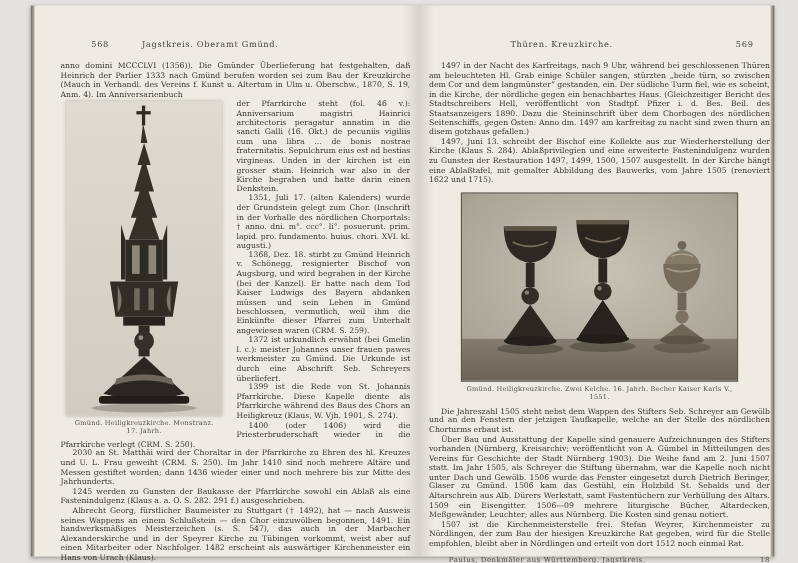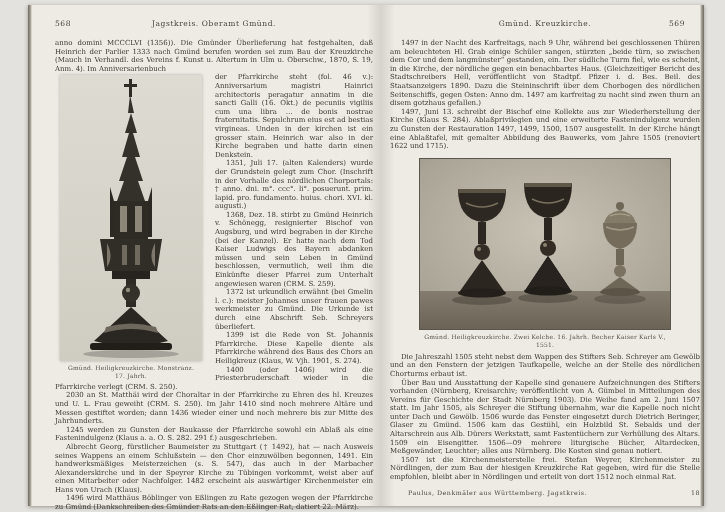--- a/index.html
+++ b/index.html
@@ -28,22 +28,22 @@
     background:linear-gradient(90deg,rgba(0,0,0,0),rgba(92,86,74,.16) 50%,rgba(0,0,0,0));
   }
   .page{position:absolute;top:14px;color:#3b3831;}
   .page-left{left:27px;width:318px;}
   .page-right{left:362px;width:310px;height:478px;}
   .pagehead{
     display:flex;align-items:baseline;
     font-size:7.5px;letter-spacing:.6px;color:#4a463e;
     margin-bottom:11px;
   }
-  .pagehead .pnum{width:46px;}
-  .pagehead .ptitle{flex:1;text-align:center;}
+  .pagehead .pnum{width:46px;margin-left:28px;}
+  .pagehead .ptitle{flex:1;text-align:left;margin-top:17px;}
   .pagehead .pnum-r{width:46px;text-align:center;}
   .bodytext{
     font-size:7px;line-height:8.6px;text-align:justify;
     color:#3b3831;
   }
   .bodytext p{margin:0;text-indent:11px;}
   .bodytext p.noindent{text-indent:0;}
   .figure-l{
     float:left;width:148px;margin:2px 10px 1px 2px;
     text-align:center;
@@ -142,21 +142,21 @@
         <p>2030 an St. Matthäi wird der Choraltar in der Pfarrkirche zu Ehren des hl. Kreuzes und U. L. Frau geweiht (CRM. S. 250). Im Jahr 1410 sind noch mehrere Altäre und Messen gestiftet worden; dann 1436 wieder einer und noch mehrere bis zur Mitte des Jahrhunderts.</p>
         <p>1245 werden zu Gunsten der Baukasse der Pfarrkirche sowohl ein Ablaß als eine Fastenindulgenz (Klaus a. a. O. S. 282. 291 f.) ausgeschrieben.</p>
         <p>Albrecht Georg, fürstlicher Baumeister zu Stuttgart († 1492), hat — nach Ausweis seines Wappens an einem Schlußstein — den Chor einzuwölben begonnen, 1491. Ein handwerksmäßiges Meisterzeichen (s. S. 547), das auch in der Marbacher Alexanderskirche und in der Speyrer Kirche zu Tübingen vorkommt, weist aber auf einen Mitarbeiter oder Nachfolger. 1482 erscheint als auswärtiger Kirchenmeister ein Hans von Urach (Klaus).</p>
         <p>1496 wird Matthäus Böblinger von Eßlingen zu Rate gezogen wegen der Pfarrkirche zu Gmünd (Dankschreiben des Gmünder Rats an den Eßlinger Rat, datiert 22. März).</p>
       </div>
     </div>
 
     <div class="page page-right">
       <div class="pagehead">
         <span class="pnum"></span>
-        <span class="ptitle">Gmünd. Kreuzkirche.</span>
+        <span class="ptitle">Thüren. Kreuzkirche.</span>
         <span class="pnum-r">569</span>
       </div>
       <div class="bodytext">
         <p>1497 in der Nacht des Karfreitags, nach 9 Uhr, während bei geschlossenen Thüren am beleuchteten Hl. Grab einige Schüler sangen, stürzten „beide türn, so zwischen dem Cor und dem langmünster“ gestanden, ein. Der südliche Turm fiel, wie es scheint, in die Kirche, der nördliche gegen ein benachbartes Haus. (Gleichzeitiger Bericht des Stadtschreibers Hell, veröffentlicht von Stadtpf. Pfizer i. d. Bes. Beil. des Staatsanzeigers 1890. Dazu die Steininschrift über dem Chorbogen des nördlichen Seitenschiffs, gegen Osten: Anno dm. 1497 am karfreitag zu nacht sind zwen thurn an disem gotzhaus gefallen.)</p>
         <p>1497, Juni 13. schreibt der Bischof eine Kollekte aus zur Wiederherstellung der Kirche (Klaus S. 284). Ablaßprivilegien und eine erweiterte Fastenindulgenz wurden zu Gunsten der Restauration 1497, 1499, 1500, 1507 ausgestellt. In der Kirche hängt eine Ablaßtafel, mit gemalter Abbildung des Bauwerks, vom Jahre 1505 (renoviert 1622 und 1715).</p>
 
         <div class="figure-r">
           <div class="photo-chal">
             <svg width="250" height="170" viewBox="0 0 250 170">
               <defs>

